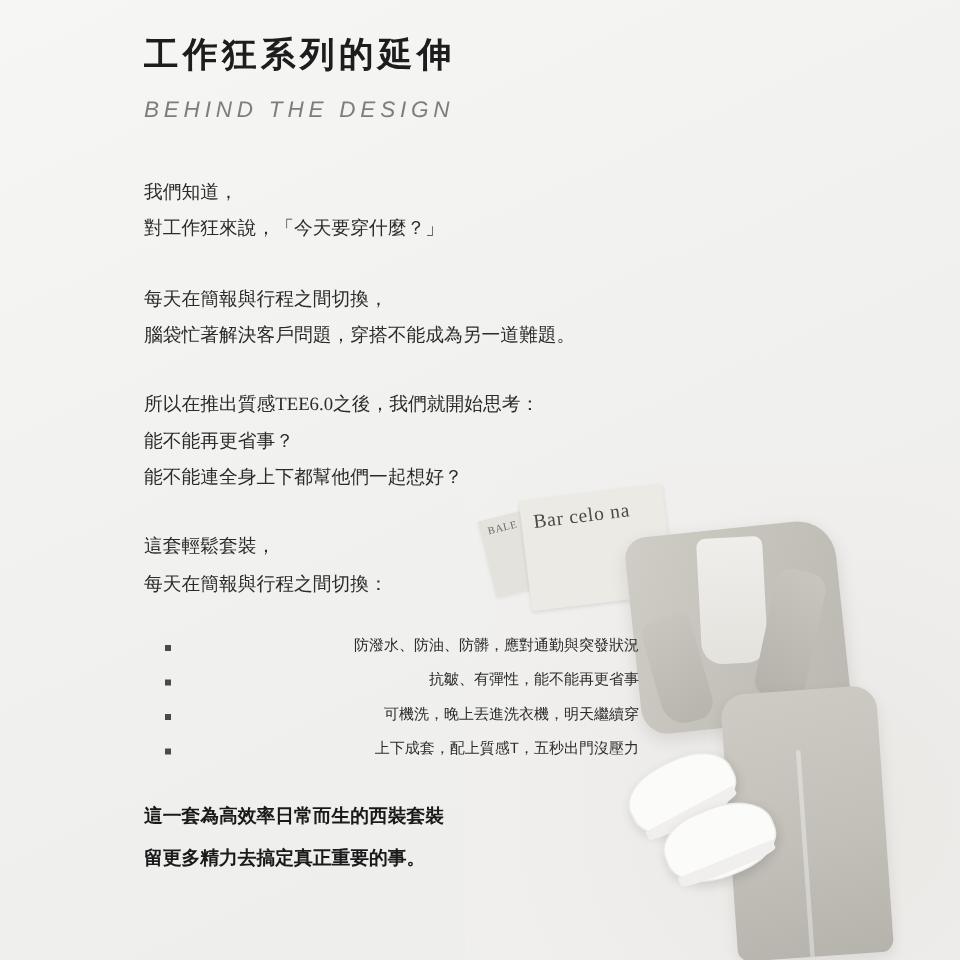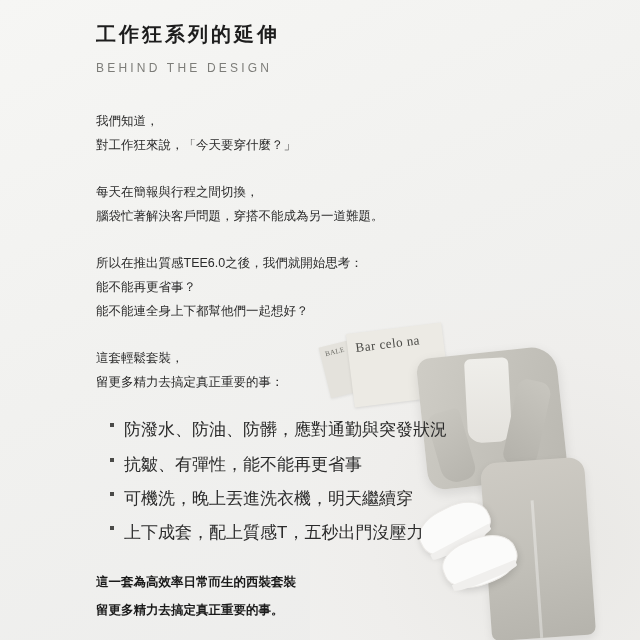--- a/index.html
+++ b/index.html
@@ -167,57 +167,59 @@
   .content {
     position: absolute;
     left: 96px;
     top: 22px;
     right: 24px;
     z-index: 3;
   }
 
   .title {
     font-family: "Liberation Sans", sans-serif;
-    font-size: 20px;
+    font-size: 23px;
     font-weight: bold;
     letter-spacing: 3px;
     color: #1d1d1d;
     margin: 0 0 14px 0;
     line-height: 1.25;
   }
   .eyebrow {
-    font-size: 12px;
+    font-size: 15px;
     letter-spacing: 3.2px;
     color: #7d7d79;
     margin: 0 0 34px 0;
+    font-style: italic;
   }
 
   .body {
     font-size: 12.5px;
     line-height: 1.95;
     color: #2b2b2b;
     max-width: 330px;
   }
-  .para { margin: 0 0 22px 0; }
+  .para { margin: 0 0 22px 0; font-family: Liberation Serif, serif; }
   .para.tight { }
   .line { display: block; white-space: nowrap; }
   .b { font-weight: bold; color: #1a1a1a; }
 
   ul.bullets {
     list-style: none;
     margin: 0 0 24px 0;
     padding: 0 0 0 14px;
   }
   ul.bullets li {
     position: relative;
     padding-left: 14px;
     margin-bottom: 7px;
-    font-size: 17px;
+    font-size: 10px;
     line-height: 1.6;
     white-space: nowrap;
+    text-align: right;
   }
   ul.bullets li:before {
     content: "";
     position: absolute;
     left: 0;
     top: 7px;
     width: 4px;
     height: 4px;
     background: #4a4a48;
   }
@@ -271,21 +273,21 @@
       </p>
 
       <p class="para">
         <span class="line">所以在推出質感TEE6.0之後，我們就開始思考：</span>
         <span class="line">能不能再更省事？</span>
         <span class="line">能不能連全身上下都幫他們一起想好？</span>
       </p>
 
       <p class="para tight">
         <span class="line">這套輕鬆套裝，</span>
-        <span class="line">留更多精力去搞定真正重要的事：</span>
+        <span class="line">每天在簡報與行程之間切換：</span>
       </p>
 
       <ul class="bullets">
         <li>防潑水、防油、防髒，應對通勤與突發狀況</li>
         <li>抗皺、有彈性，能不能再更省事</li>
         <li>可機洗，晚上丟進洗衣機，明天繼續穿</li>
         <li>上下成套，配上質感T，五秒出門沒壓力</li>
       </ul>
 
       <p class="para closing">

